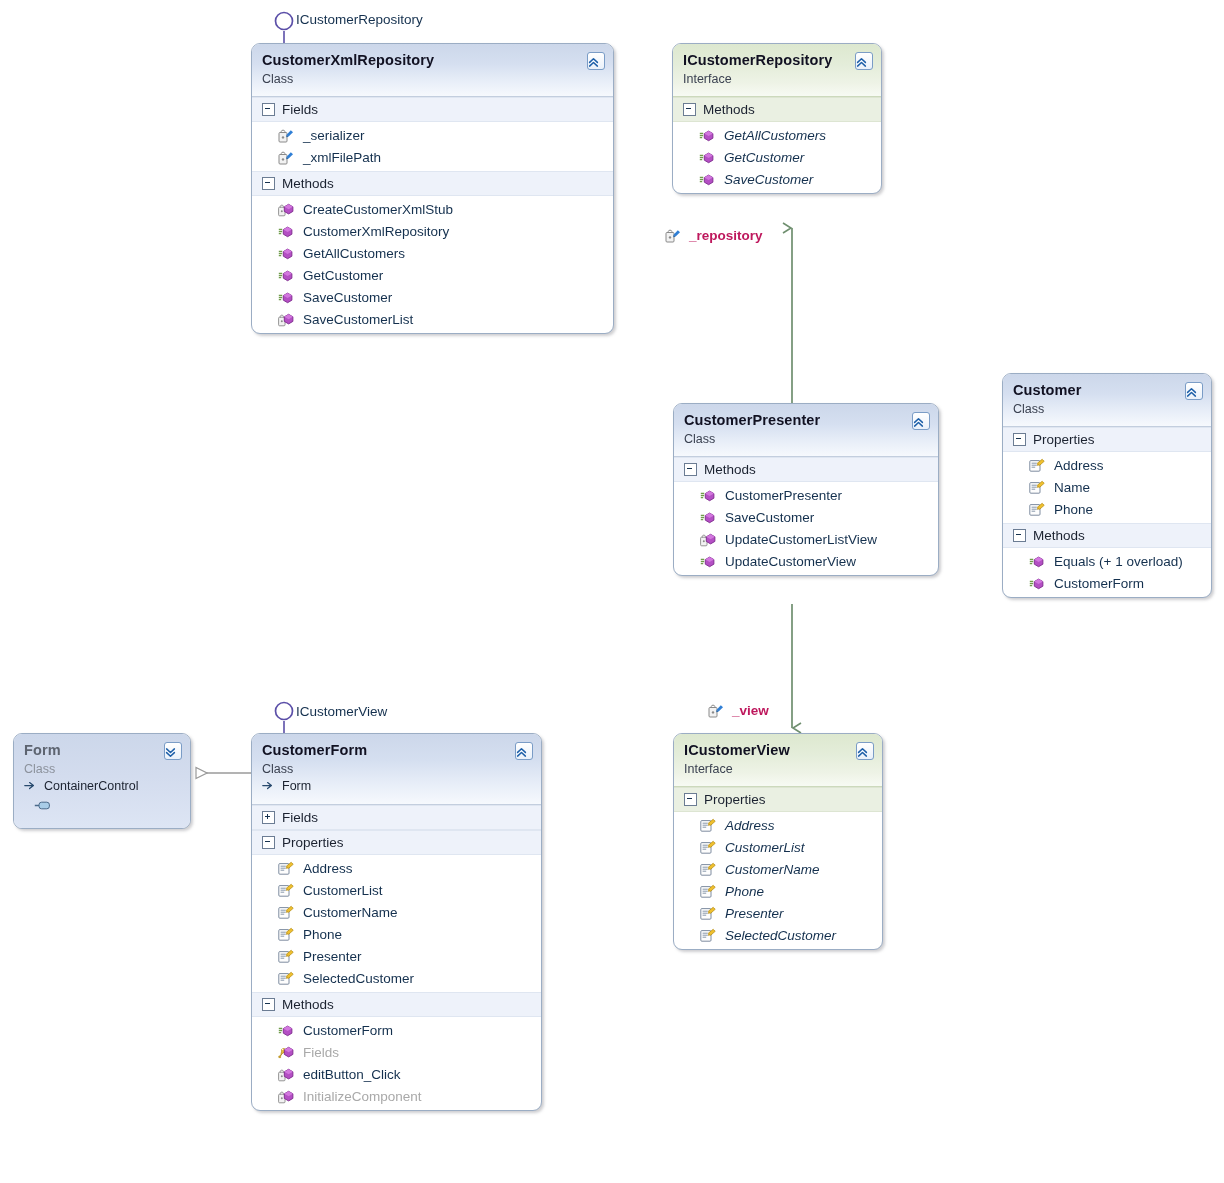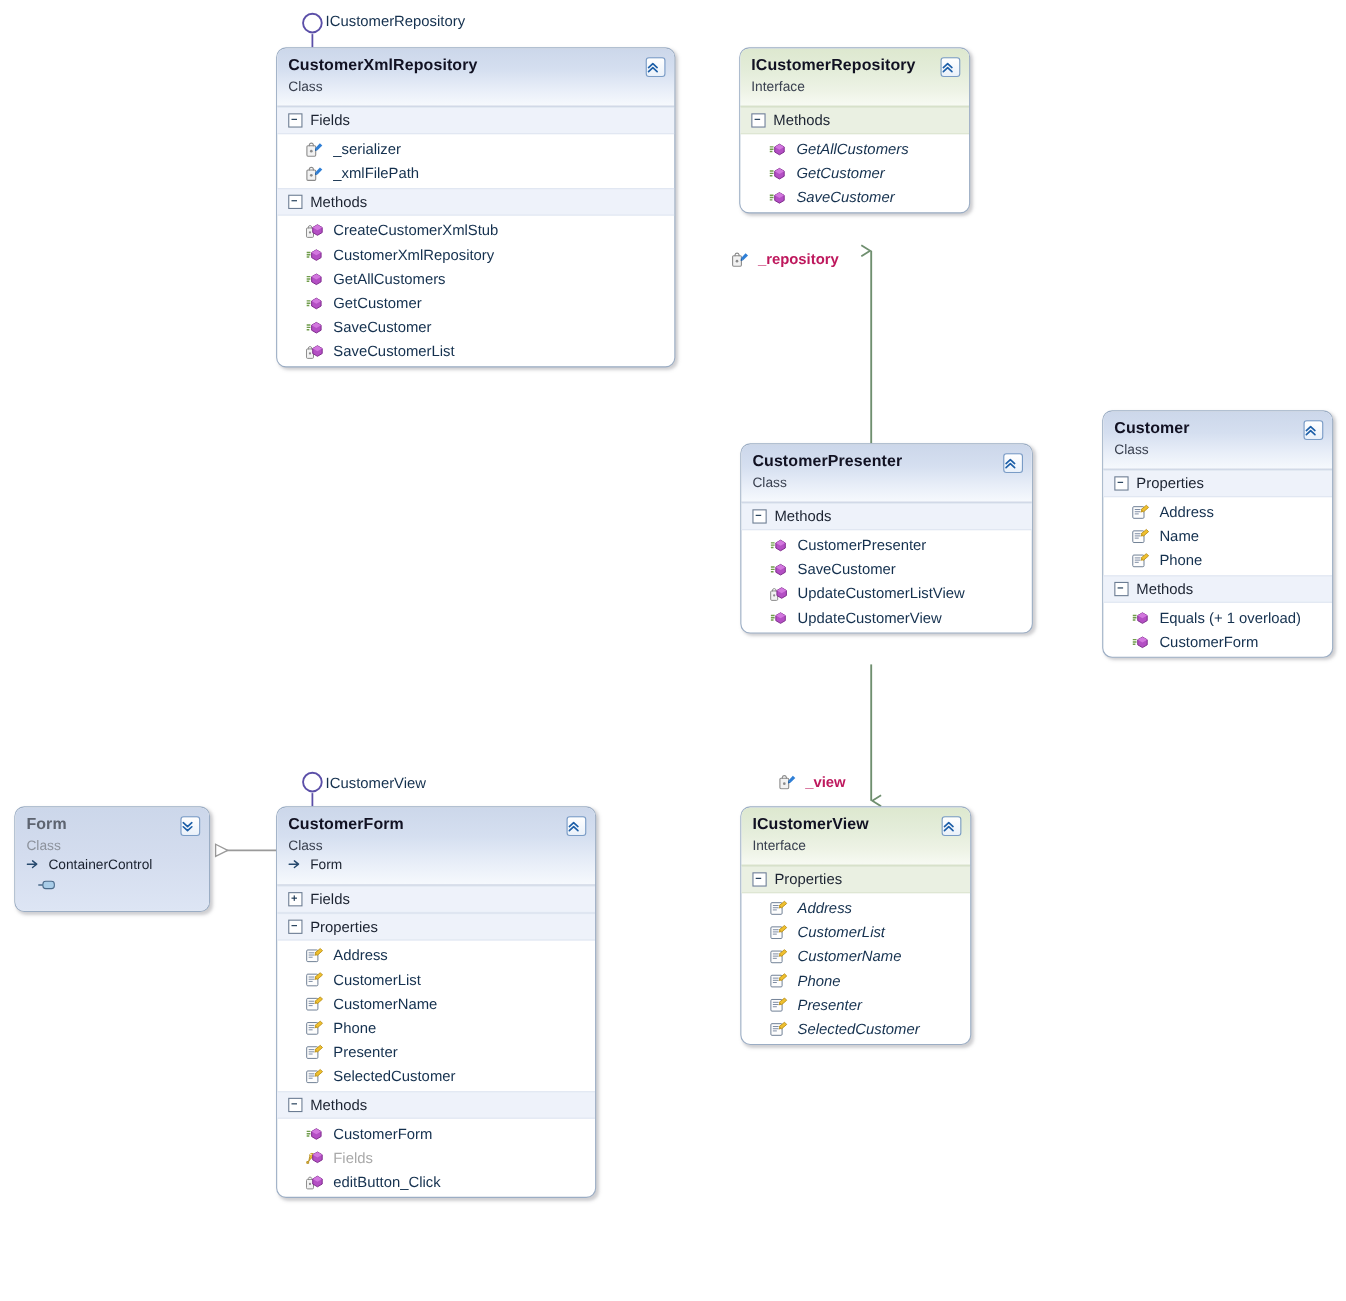--- a/index.html
+++ b/index.html
@@ -614,20 +614,30 @@
           <div class="member">
             <span class="icn"><svg width="16" height="15" viewBox="0 0 16 15">
                 <rect x="0.6" y="5.2" width="6.4" height="8.6" rx="1" fill="#f2f2f2" stroke="#8a8a8a" stroke-width="0.9"></rect>
                 <path d="M2.3,5.6 V4.3 a1.6,1.6 0 0 1 3.1,0 V5.6" fill="none" stroke="#8a8a8a" stroke-width="0.9"></path>
                 <circle cx="3.8" cy="9.3" r="1" fill="#8a8a8a"></circle>
                 <path d="M10.6,2.3 L14.9,4.8 L14.9,9.4 L10.6,11.9 L6.3,9.4 L6.3,4.8 Z" fill="#b44fc4" stroke="#7d2c8c" stroke-width="0.9"></path>
                 <path d="M10.6,2.3 L14.9,4.8 L10.6,7.3 L6.3,4.8 Z" fill="#d277de"></path>
               </svg></span>
             <span class="mlabel">editButton_Click</span>
           </div>
+          <div class="member dim">
+            <span class="icn"><svg width="16" height="15" viewBox="0 0 16 15">
+                <rect x="0.6" y="5.2" width="6.4" height="8.6" rx="1" fill="#f2f2f2" stroke="#8a8a8a" stroke-width="0.9"></rect>
+                <path d="M2.3,5.6 V4.3 a1.6,1.6 0 0 1 3.1,0 V5.6" fill="none" stroke="#8a8a8a" stroke-width="0.9"></path>
+                <circle cx="3.8" cy="9.3" r="1" fill="#8a8a8a"></circle>
+                <path d="M10.6,2.3 L14.9,4.8 L14.9,9.4 L10.6,11.9 L6.3,9.4 L6.3,4.8 Z" fill="#b44fc4" stroke="#7d2c8c" stroke-width="0.9"></path>
+                <path d="M10.6,2.3 L14.9,4.8 L10.6,7.3 L6.3,4.8 Z" fill="#d277de"></path>
+              </svg></span>
+            <span class="mlabel">InitializeComponent</span>
+          </div>
         </div>
       </div>
       <div class="shape iface" style="left: 673px; top: 733px; width: 210px;">
         <div class="shape-header">
           <div class="shape-title">ICustomerView</div>
           <div class="shape-kind">Interface</div>
           <div class="expander">
             <span class="icn"><svg width="11" height="11" viewBox="0 0 11 11">
                 <path d="M1.6,5.4 L5.5,1.8 L9.4,5.4" fill="none" stroke="#1d5fa8" stroke-width="1.5" stroke-linecap="round" stroke-linejoin="round"></path>
                 <path d="M1.6,9.1 L5.5,5.5 L9.4,9.1" fill="none" stroke="#1d5fa8" stroke-width="1.5" stroke-linecap="round" stroke-linejoin="round"></path>

